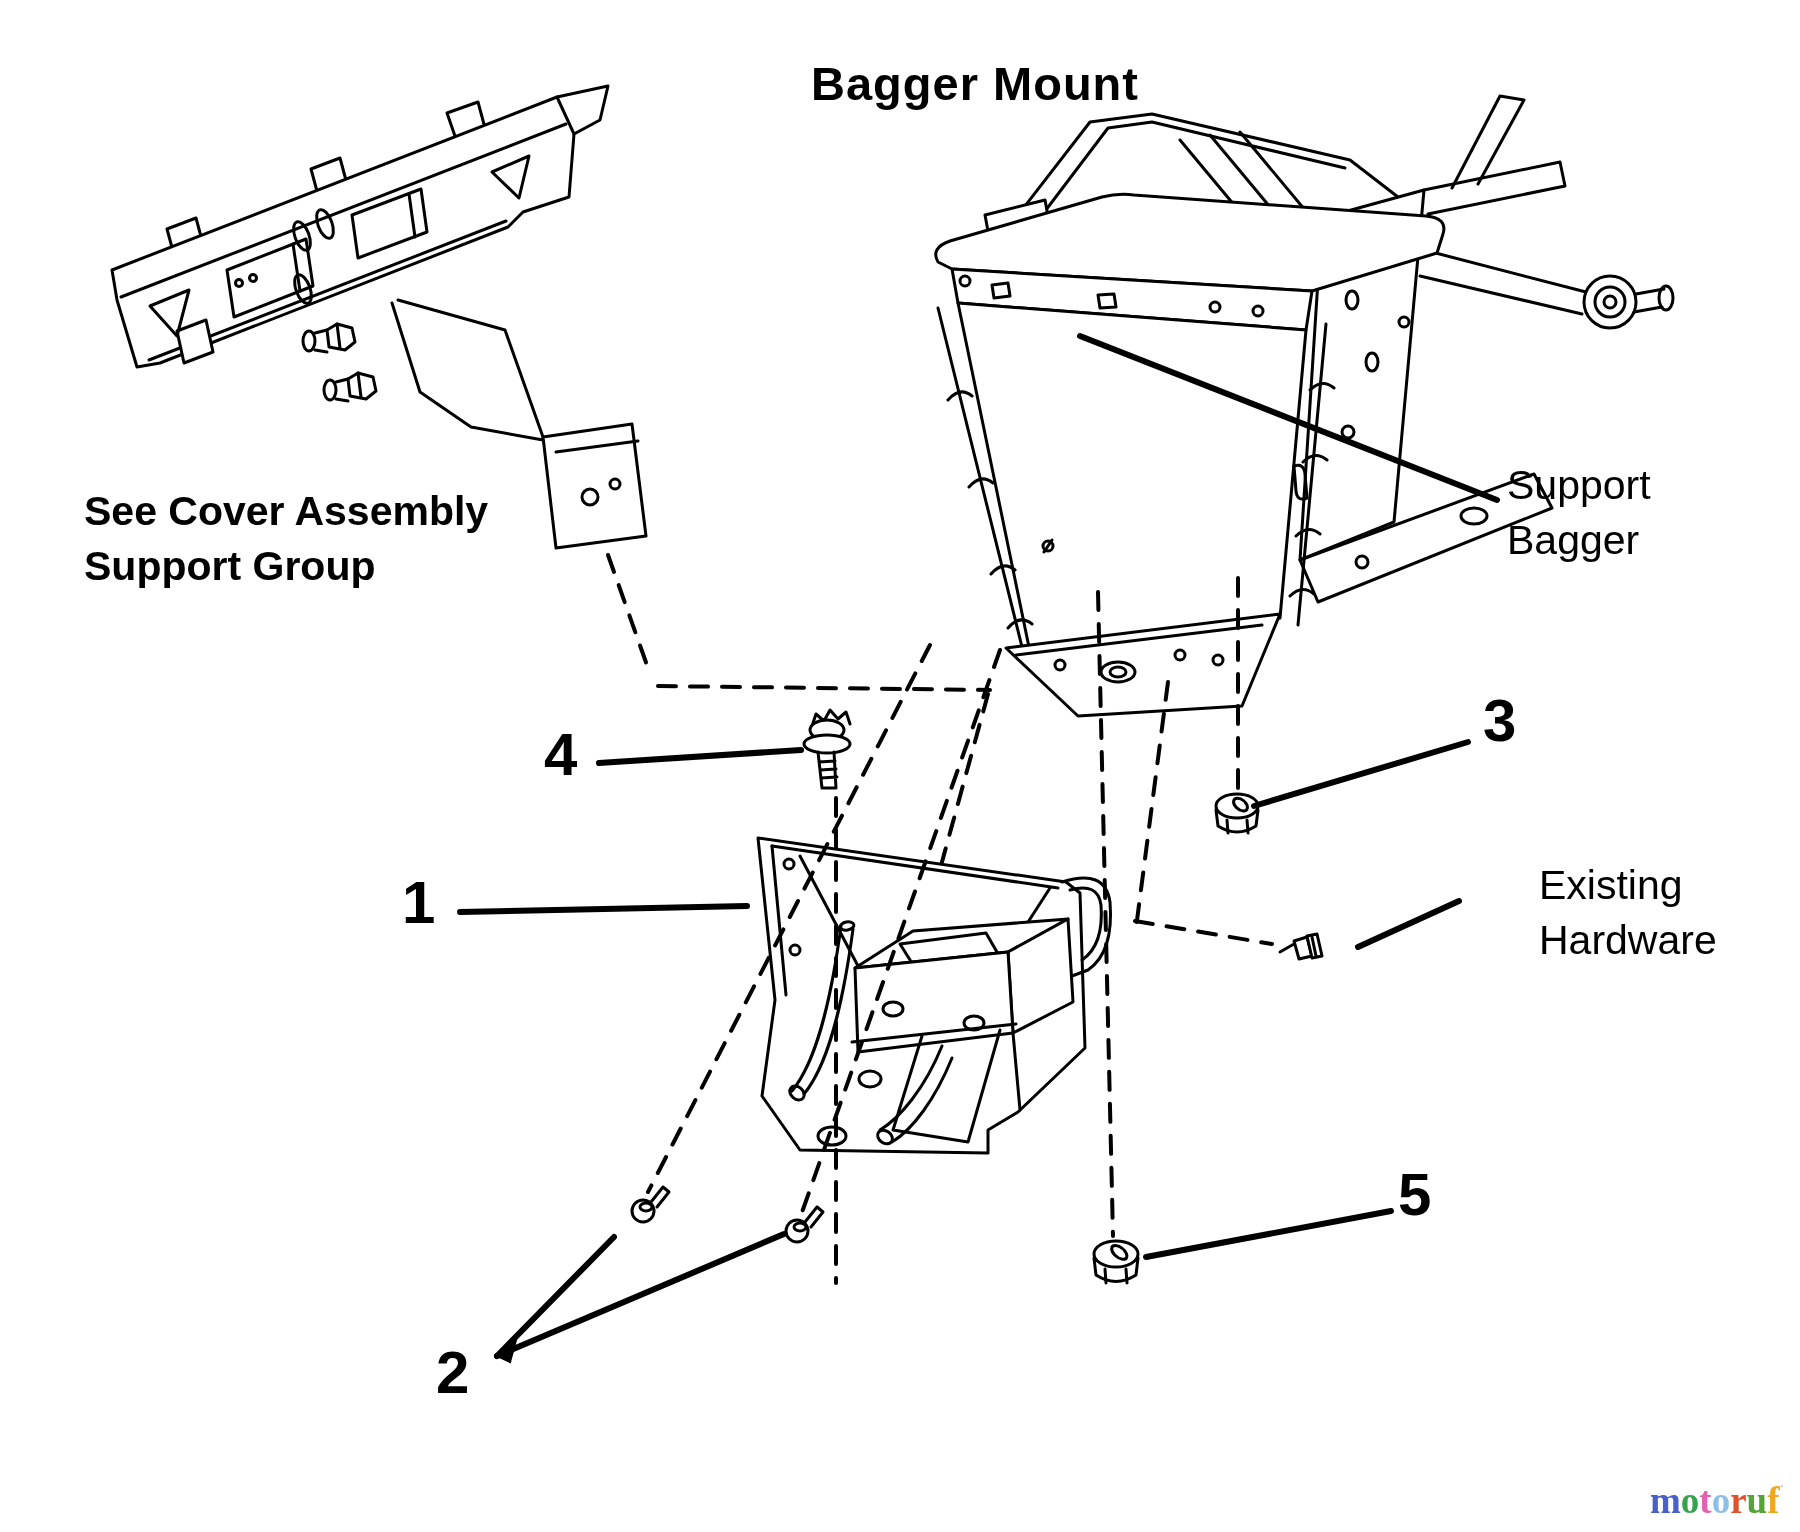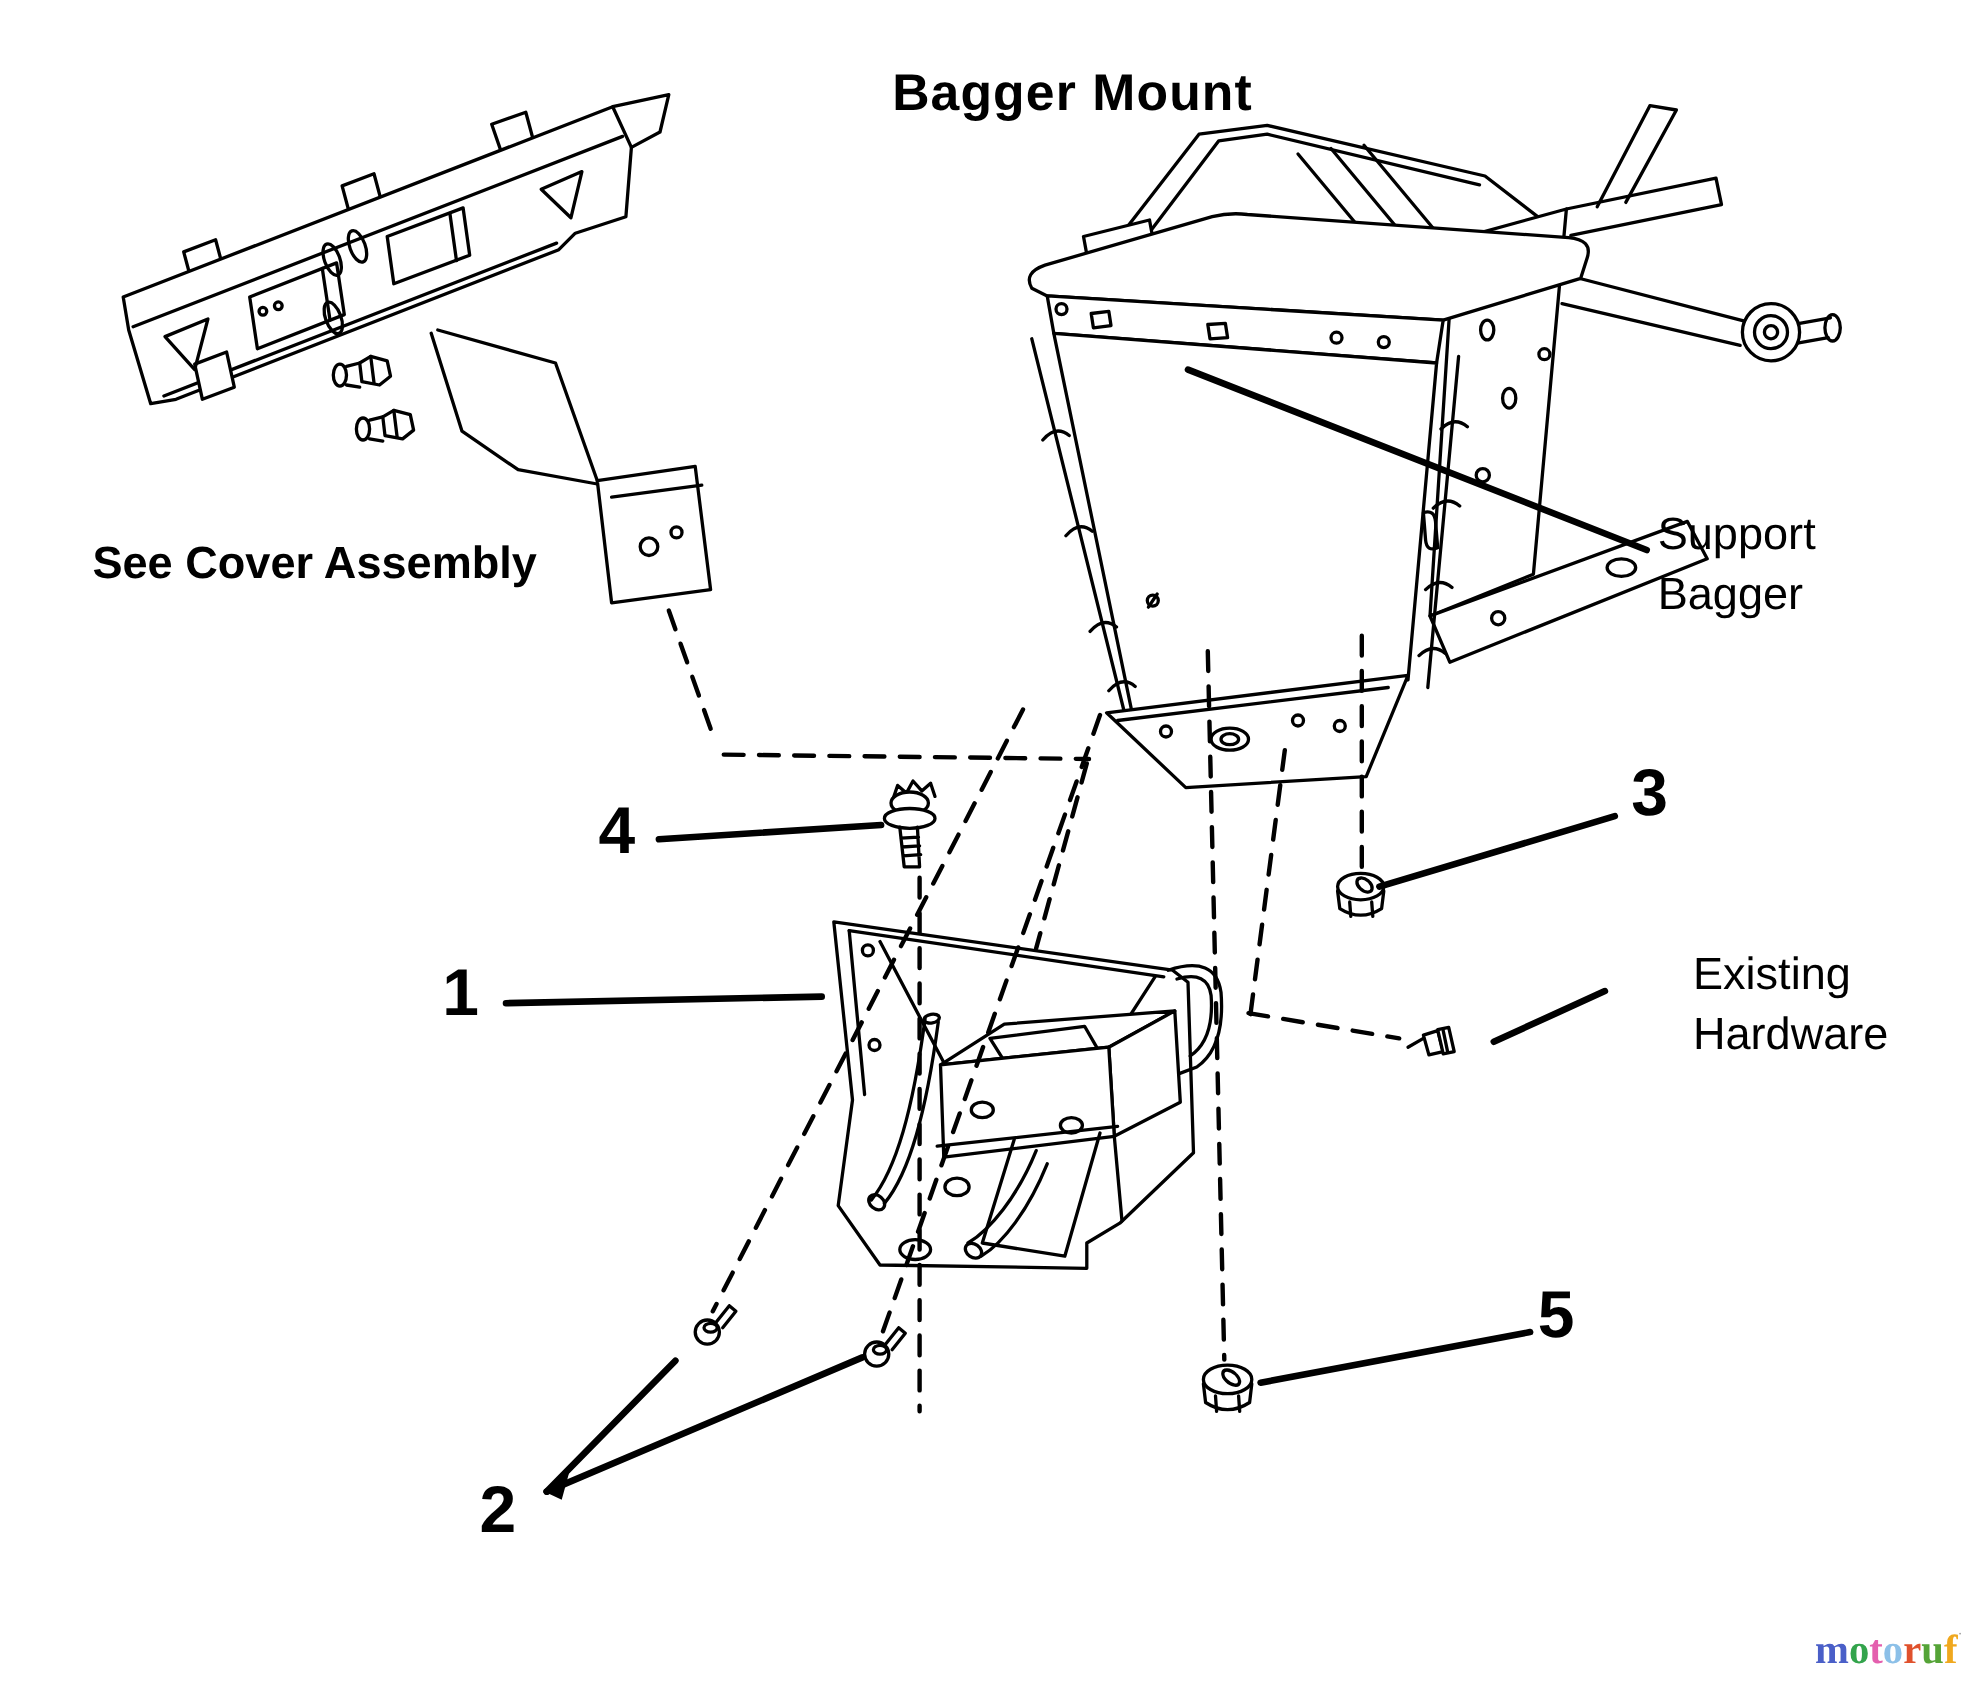--- a/index.html
+++ b/index.html
@@ -244,20 +244,21 @@
     <path d="M1391,1211 L1146,1257"></path>
     <path d="M1080,336 L1497,500"></path>
     <path d="M1459,901 L1358,947"></path>
   </g>
 </svg>
 
   <div class="txt title">Bagger Mount</div>
 
   <div class="txt lbl bold lbl-cover">
     <span>See Cover Assembly</span><br>
+    <span>Support Group</span>
   </div>
 
   <div class="txt lbl lbl-tractor">
     <span>Support</span><br>
     <span>Bagger</span>
   </div>
 
   <div class="txt lbl lbl-existing">
     <span>Existing</span><br>
     <span>Hardware</span>

